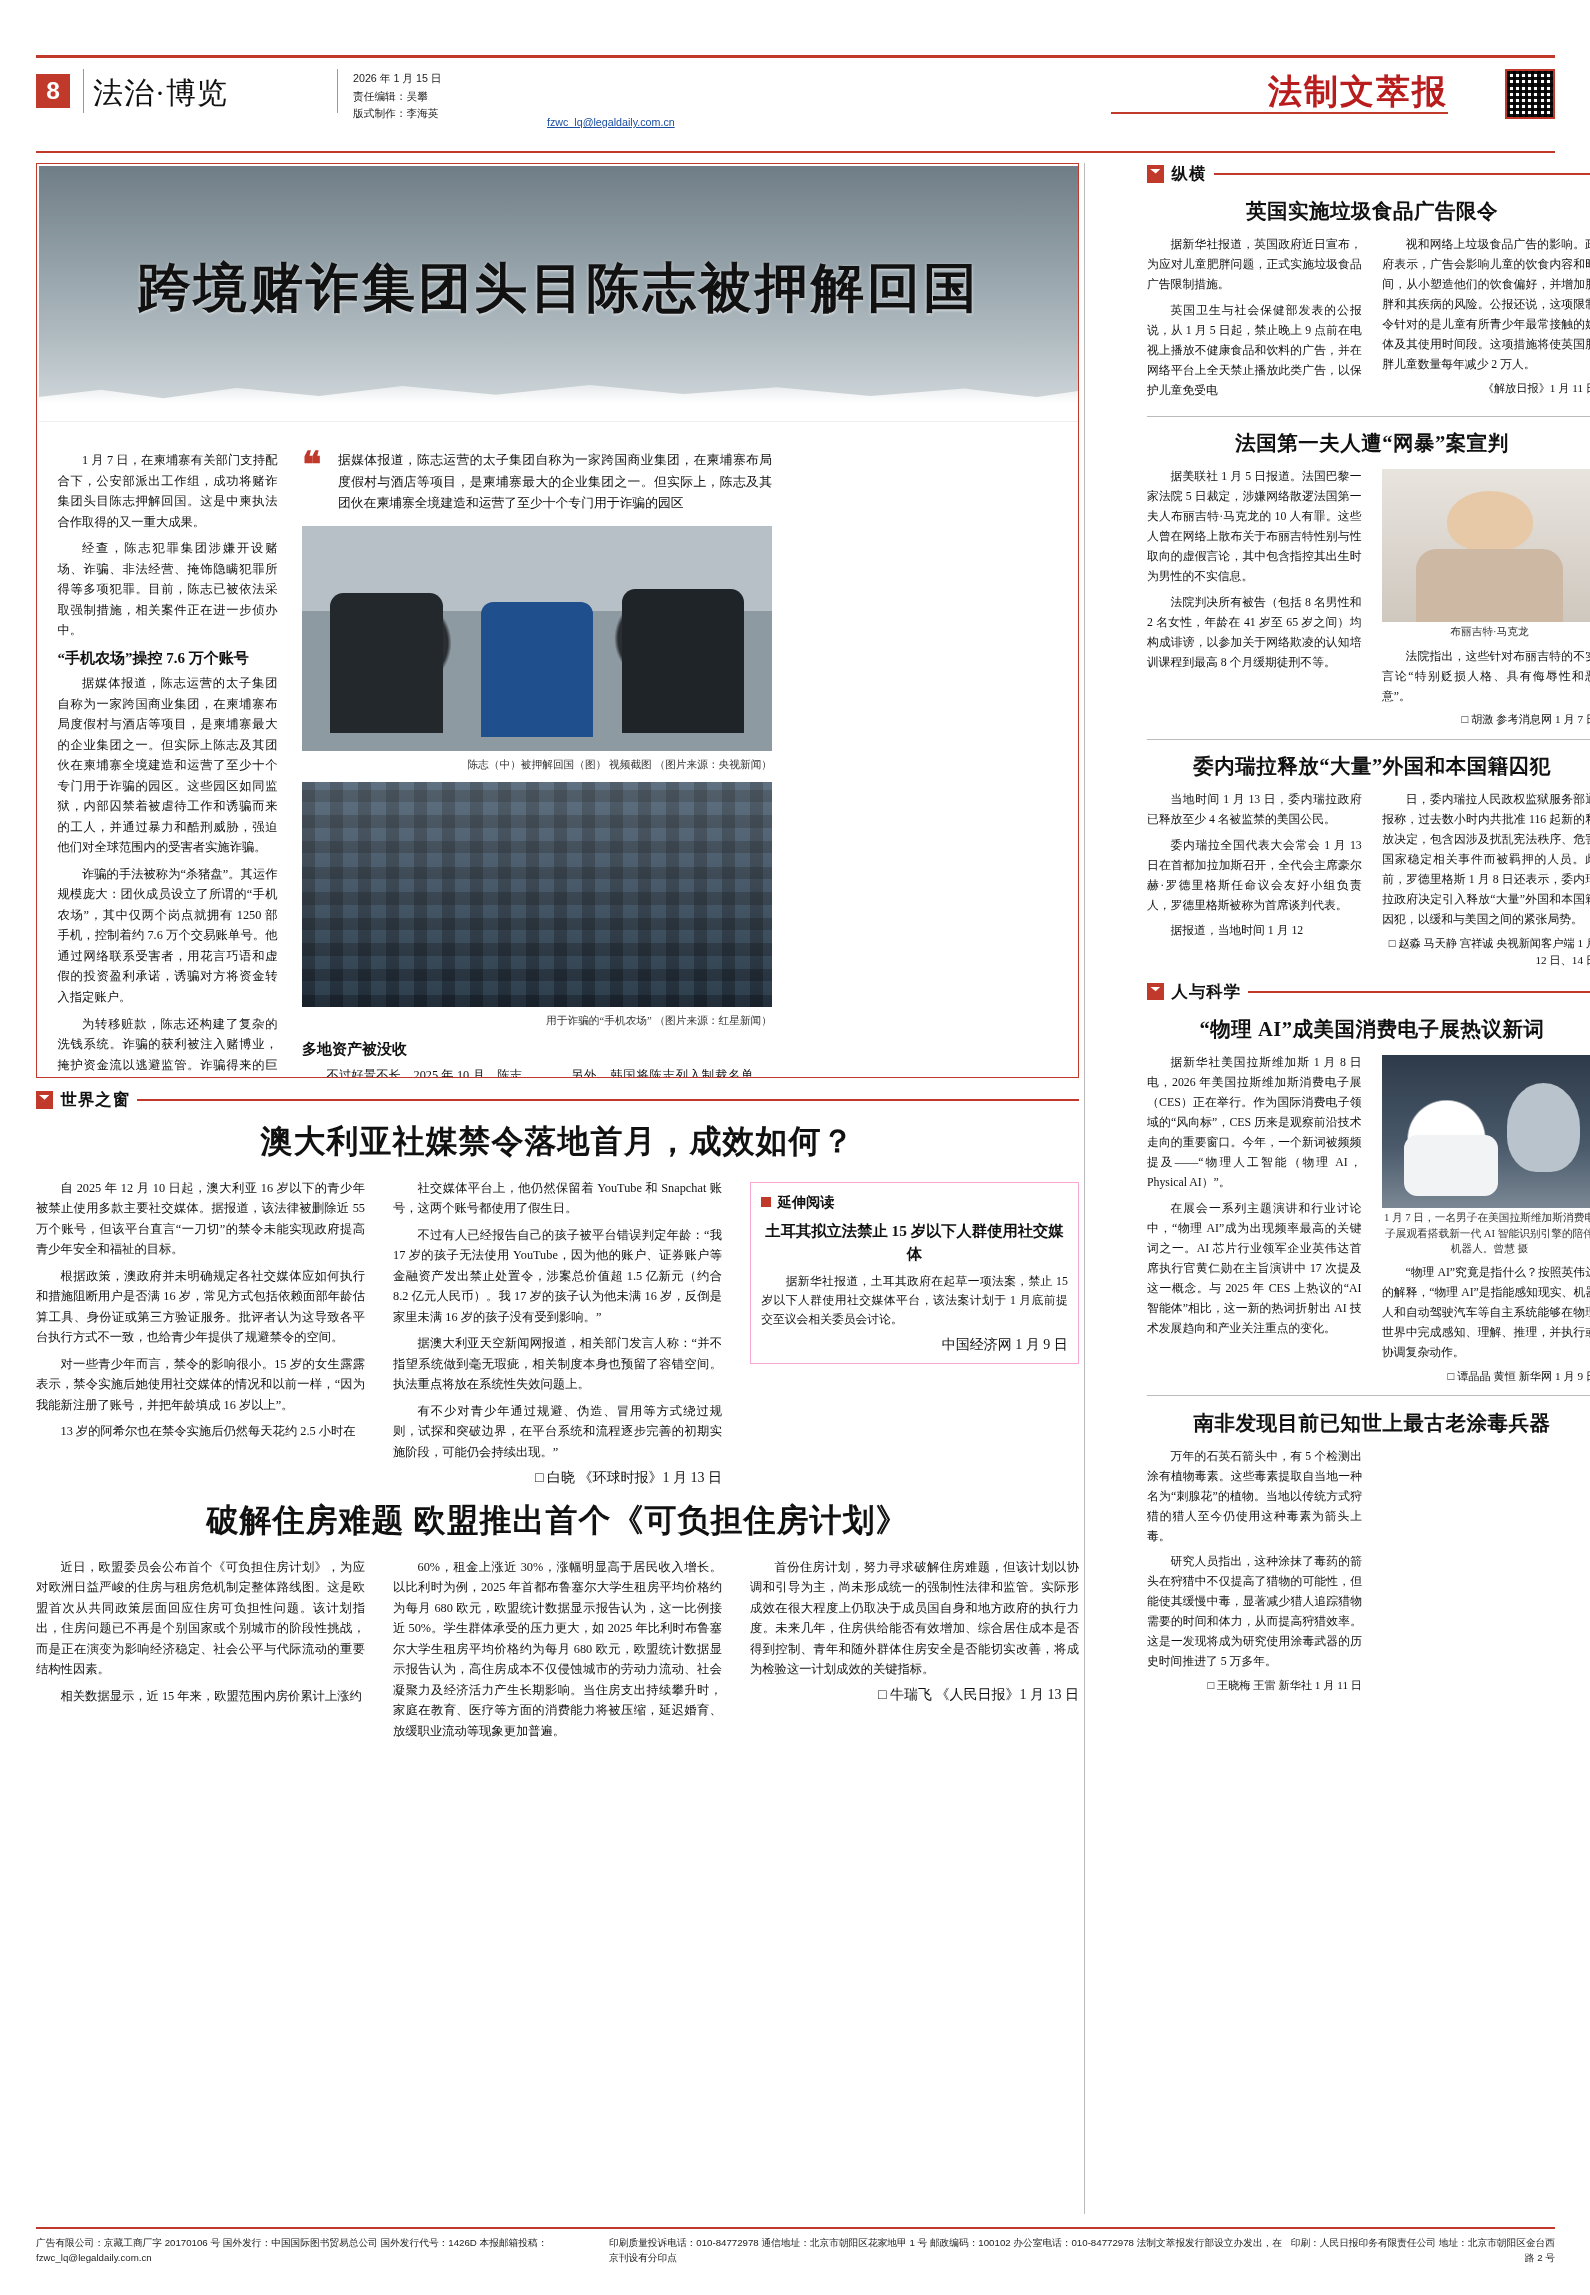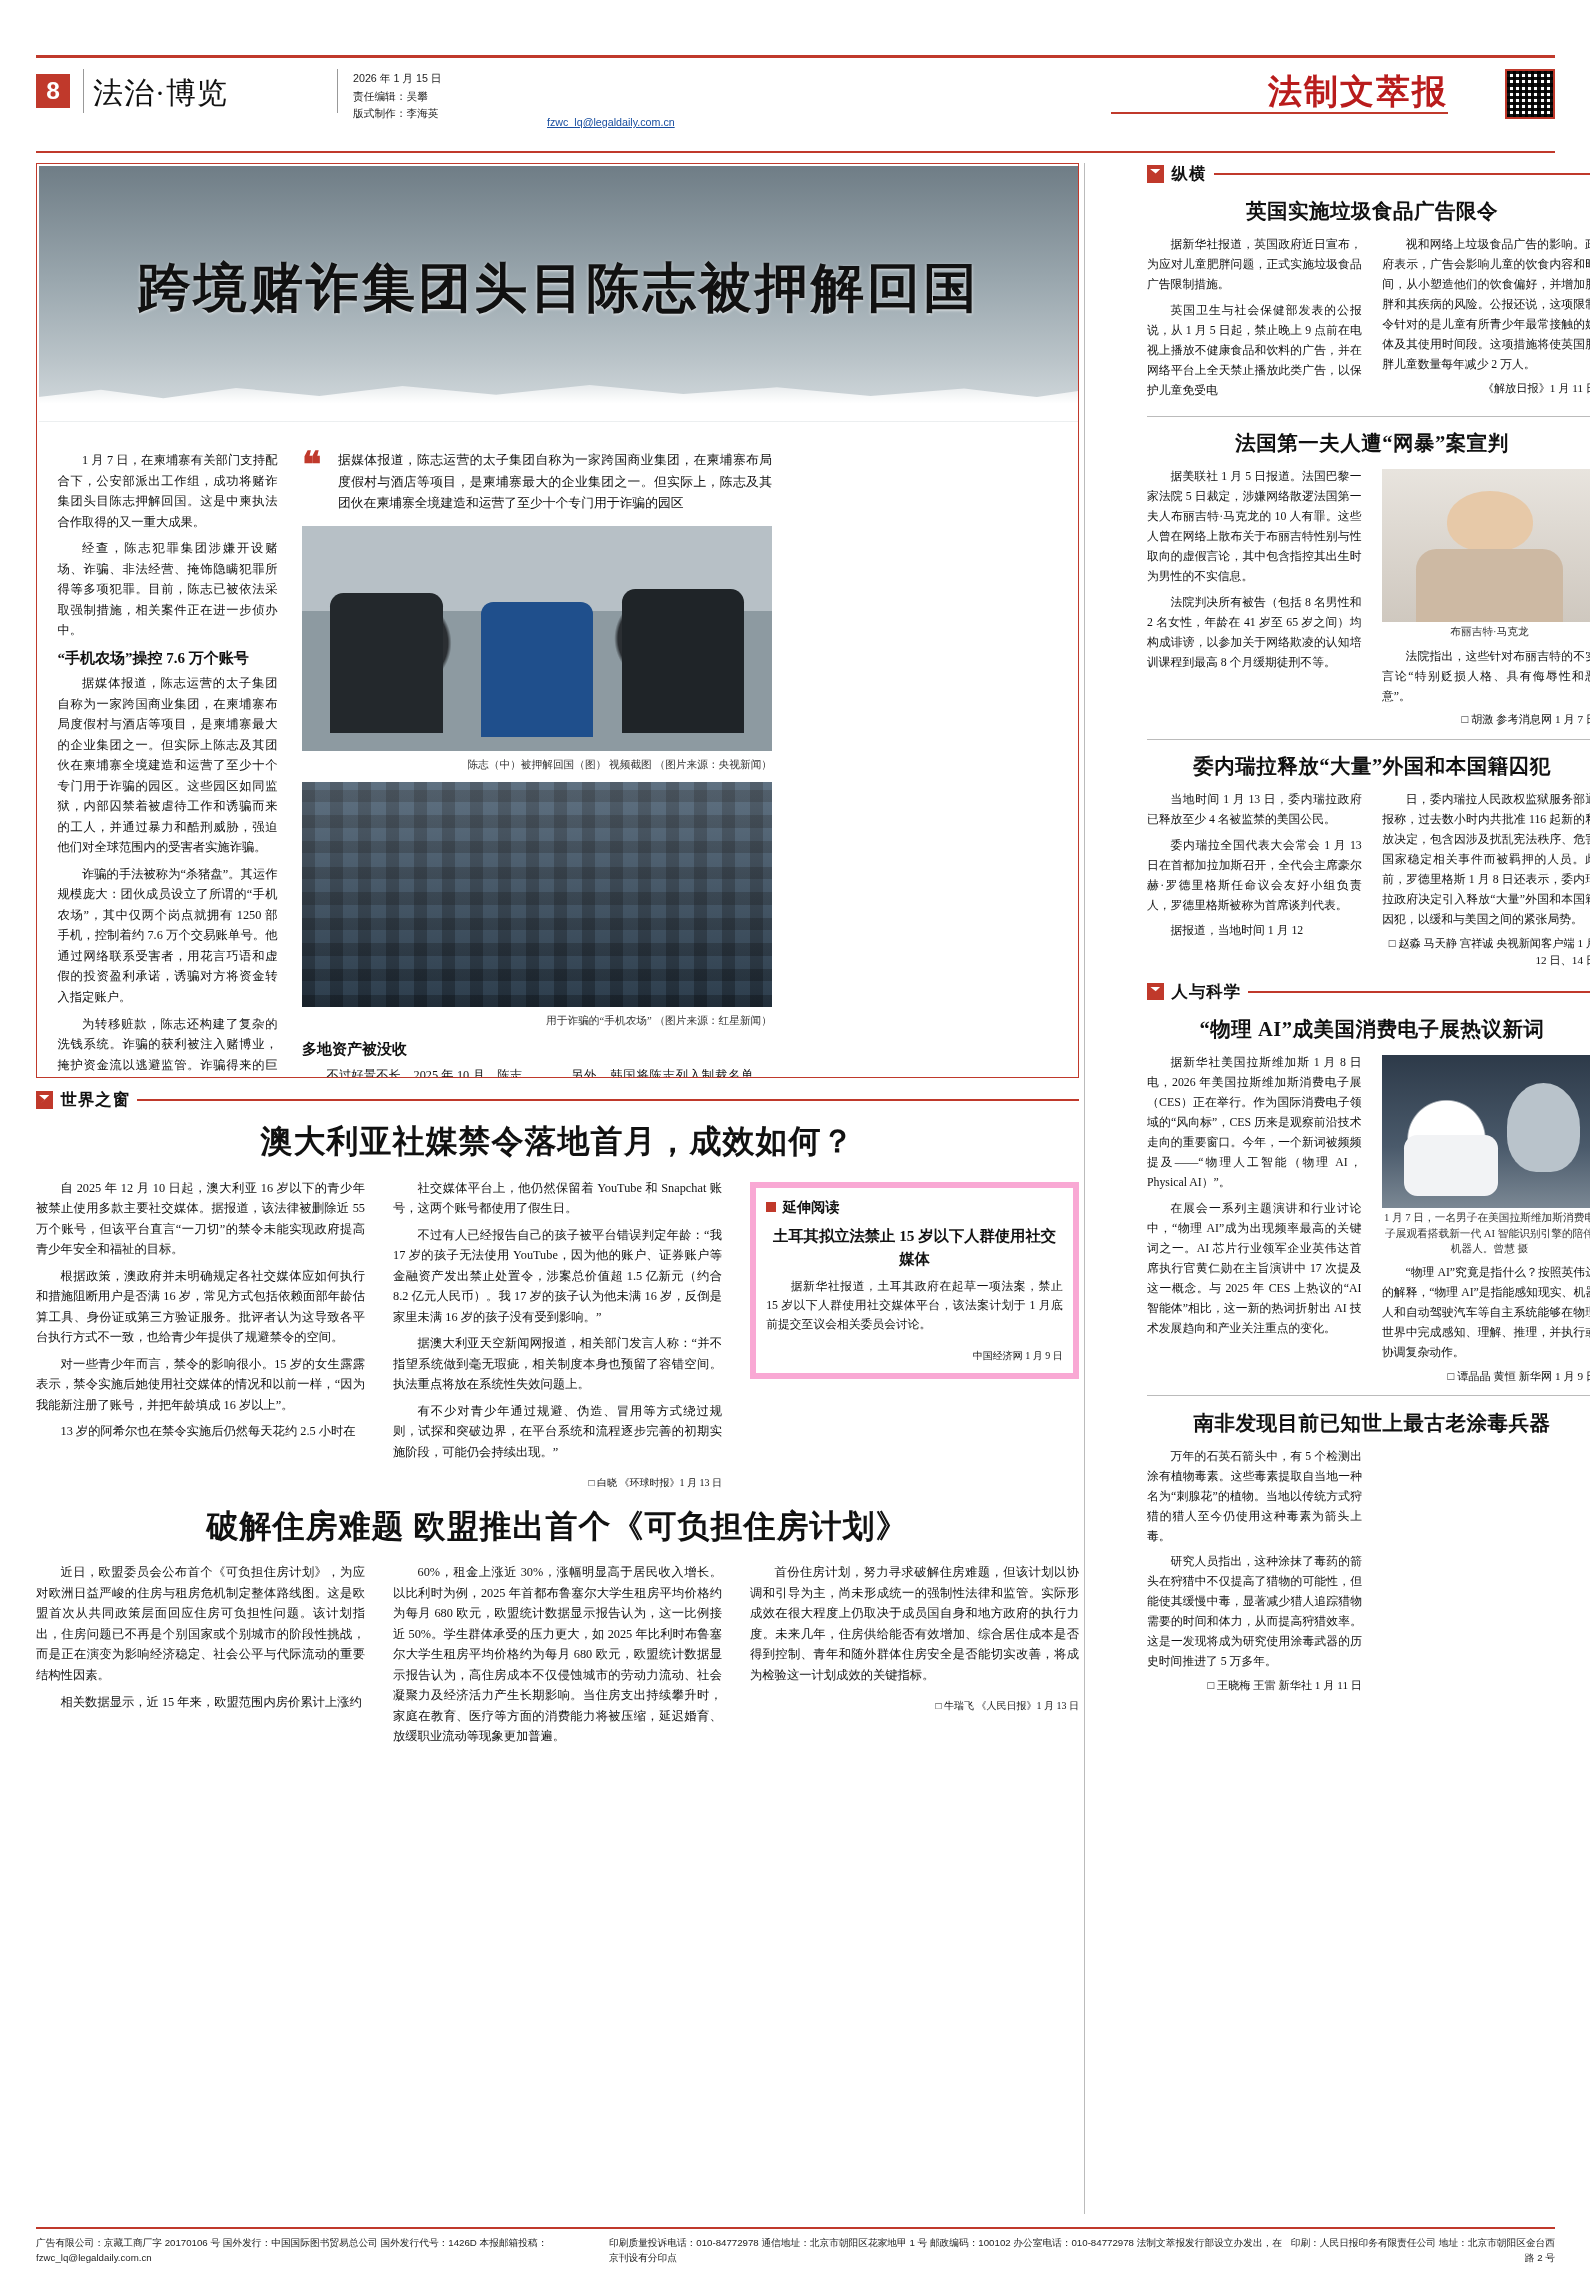--- a/index.html
+++ b/index.html
@@ -222,24 +222,24 @@
   
   .block { position: relative; width: 1043px; }
   .art-title {
     text-align: center; font-weight: bold; letter-spacing: 1px;
   }
   .t-aus { font-size: 32px; margin: 9.2px 0 13.3px; }
   .t-house { font-size: 32px; margin: 13.3px 0 13.3px; }
   .cols3 { display: flex; gap: 28px; }
   .cols3 .col { width: 329px; font-size: 12.3px; line-height: 20.5px; text-align: justify; }
   .cols3 .col p { margin: 0 0 6.1px; text-indent: 24.5px; }
-  .sig { text-align: right; font-size: 10px; line-height: 17.4px; margin-top: 12px; }
+  .sig { text-align: right; font-size: 14px; line-height: 17.4px; margin-top: 6px; }
 
   .boxed {
-    border: 6px solid #f9a8d4; padding: 9.2px 10.2px; margin-top: 4.1px;
+    border: 1px solid #f9a8d4; padding: 9.2px 10.2px; margin-top: 4.1px;
   }
   .boxed-head {
     display: flex; align-items: center; gap: 6.1px; margin-bottom: 6.1px;
   }
   .sq { width: 10.2px; height: 10.2px; background: #c0392b; }
   .boxed-head span { font-size: 14.3px; font-weight: bold; }
   .boxed h5 { margin: 0 0 6.1px; font-size: 15.3px; font-weight: bold; line-height: 23.5px; text-align: center;}
   .boxed p { margin: 0 0 5.1px; font-size: 11.8px; line-height: 19.4px; text-indent: 23.5px; text-align: justify;}
 
   

